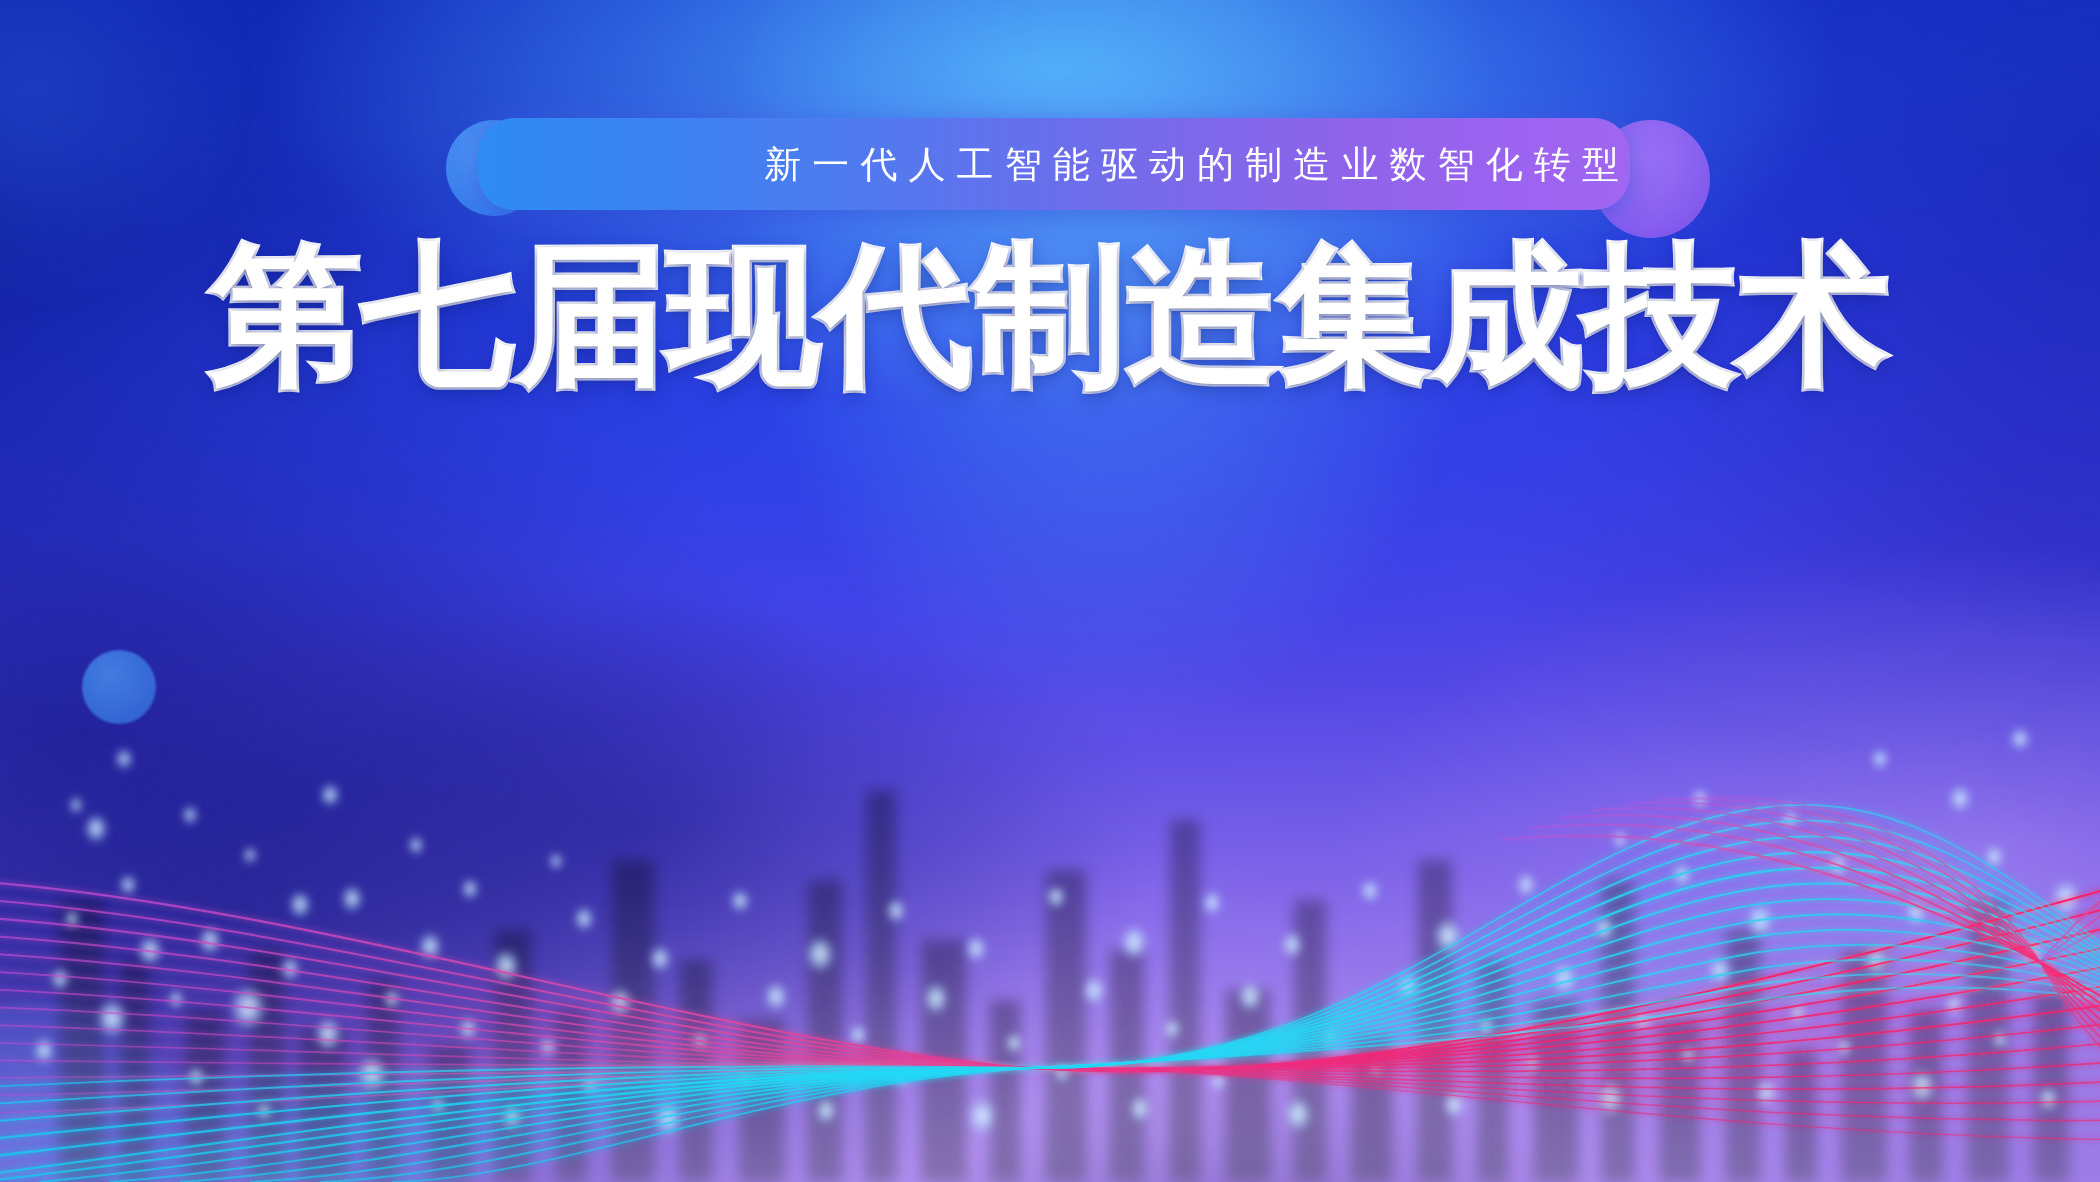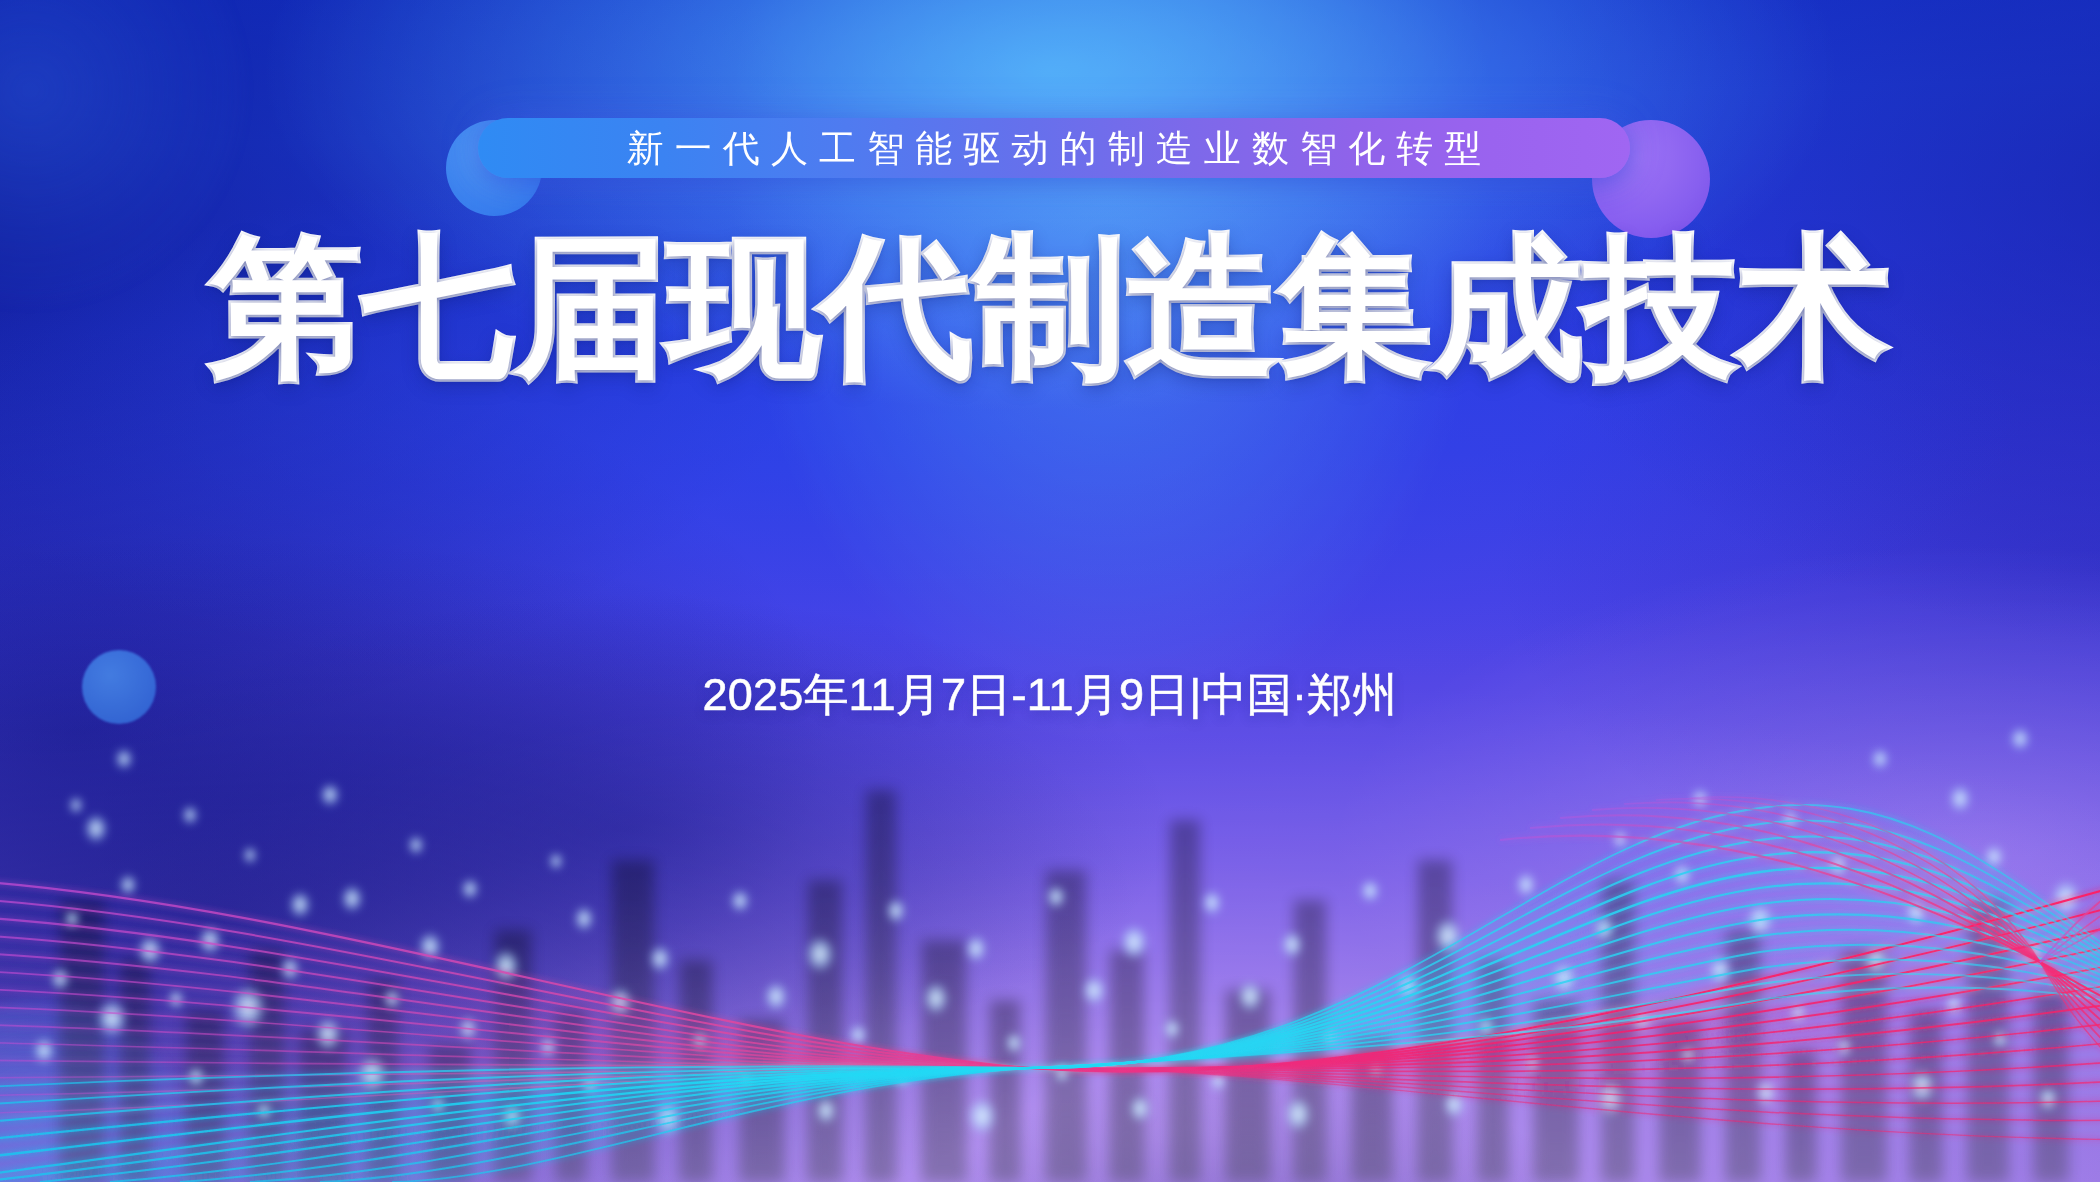--- a/index.html
+++ b/index.html
@@ -102,48 +102,48 @@
   .circle-lt{ 
     width:420px;height:420px;left:-180px;top:-120px;
     background:radial-gradient(circle at 50% 50%, rgba(60,120,250,.26) 0%, rgba(45,90,230,.08) 60%, rgba(0,0,0,0) 100%);
     filter:blur(8px);
   }
 
   
   .pill{
     position:absolute;
     left:478px; top:118px;
-    width:1152px; height:60px;
+    width:1152px; height:92px;
     border-radius:36px;
     background:linear-gradient(90deg,
       #2f8bf4 0%,
       #3b83f2 16%,
       #4f7bf0 32%,
       #6670ec 48%,
       #7d69ea 62%,
       #8f63ea 76%,
       #9a63ef 88%,
       #a066f2 100%);
     box-shadow:0 6px 26px rgba(40,70,210,.45), 0 0 40px rgba(110,110,250,.22);
-    display:flex;align-items:center;justify-content:center;
+    display:flex;align-items:center;justify-content:flex-end;
   }
   .pill-text{
     color:#ffffff;
     font-size:37px;
     font-weight:400;
     letter-spacing:.30em;
     text-indent:.30em;
     white-space:nowrap;
     line-height:1;
   }
 
   
   .title-wrap{
     position:absolute;
-    left:0; right:0; top:232px;
+    left:0; right:0; top:240px;
     text-align:center;
     pointer-events:none;
   }
   .title-line{
     color:#ffffff;
     font-weight:700;
     line-height:1;
     white-space:nowrap;
     text-shadow:0 6px 18px rgba(14,30,120,.38), 0 2px 4px rgba(14,30,120,.30);
     
@@ -478,17 +478,14 @@
   </svg>
 
   <div class="pill">
     <span class="pill-text">新一代人工智能驱动的制造业数智化转型</span>
   </div>
 
   <div class="title-wrap">
     <div class="title-line title-line-1">第七届现代制造集成技术</div>
   </div>
 
-  <div class="meta">
-    <div class="meta-text">2025年11月7日-11月9日|中国·郑州</div>
-  </div>
 
 </div>
 
 </body></html>

